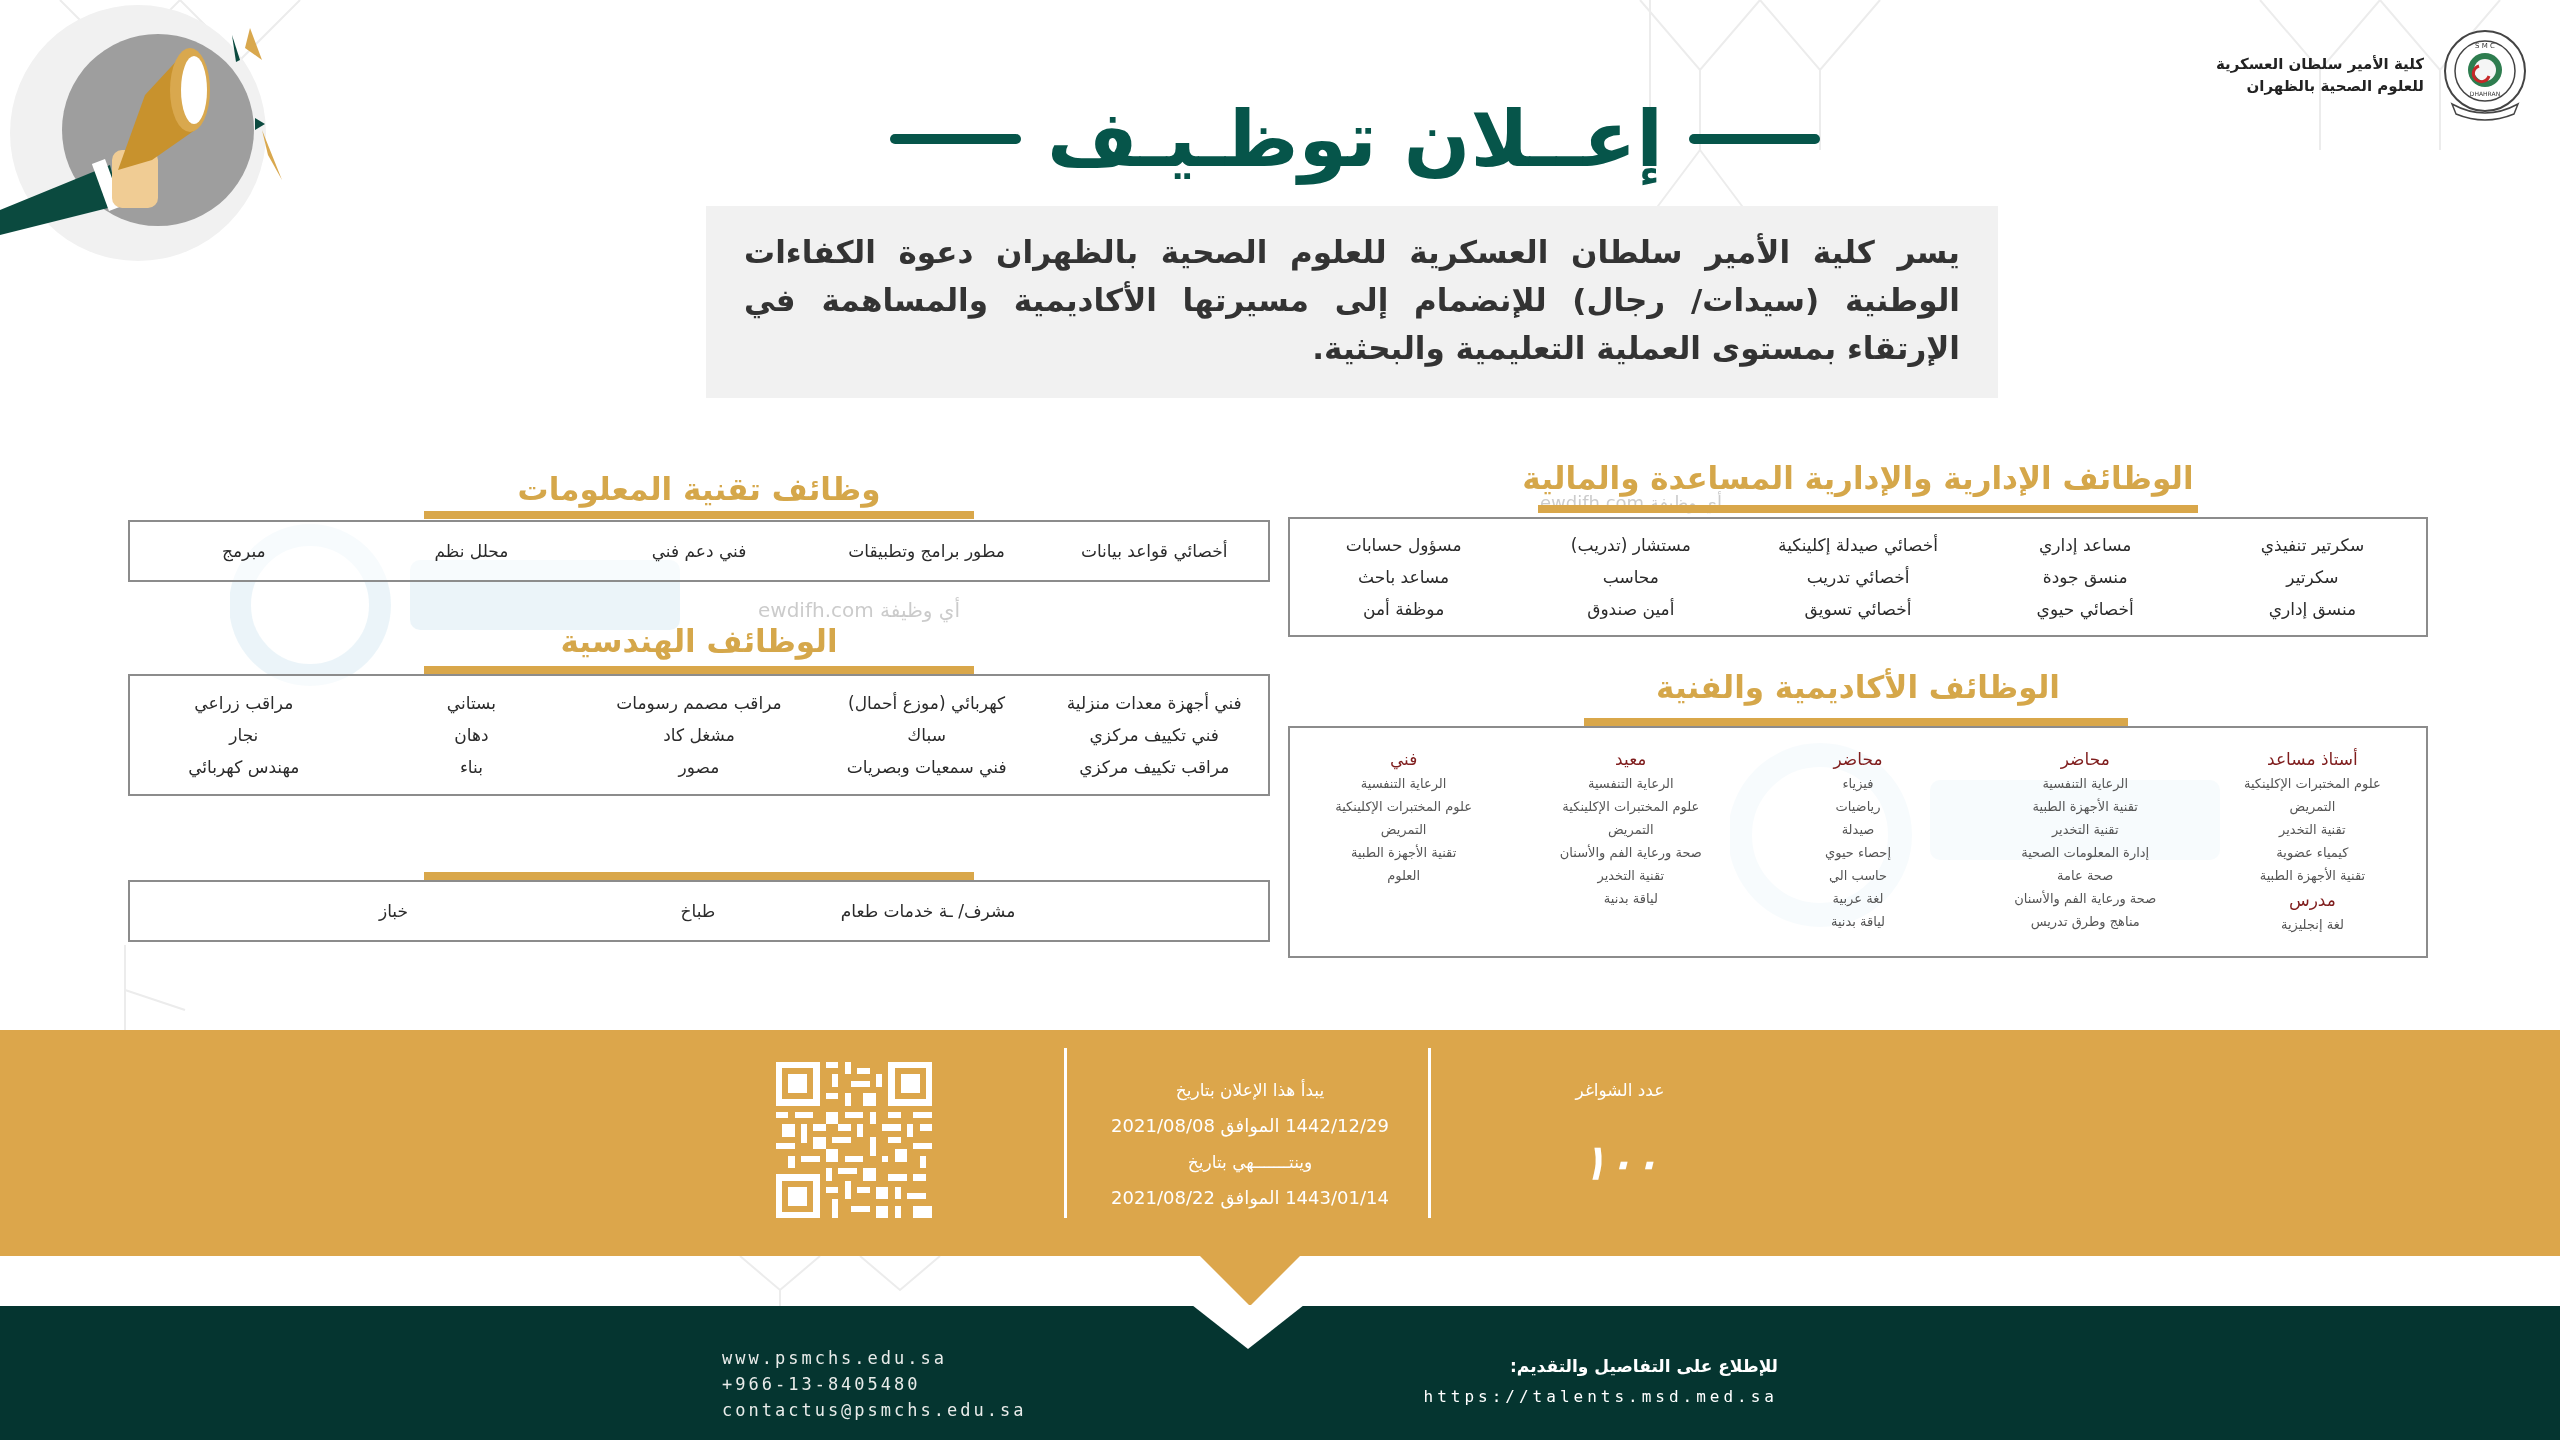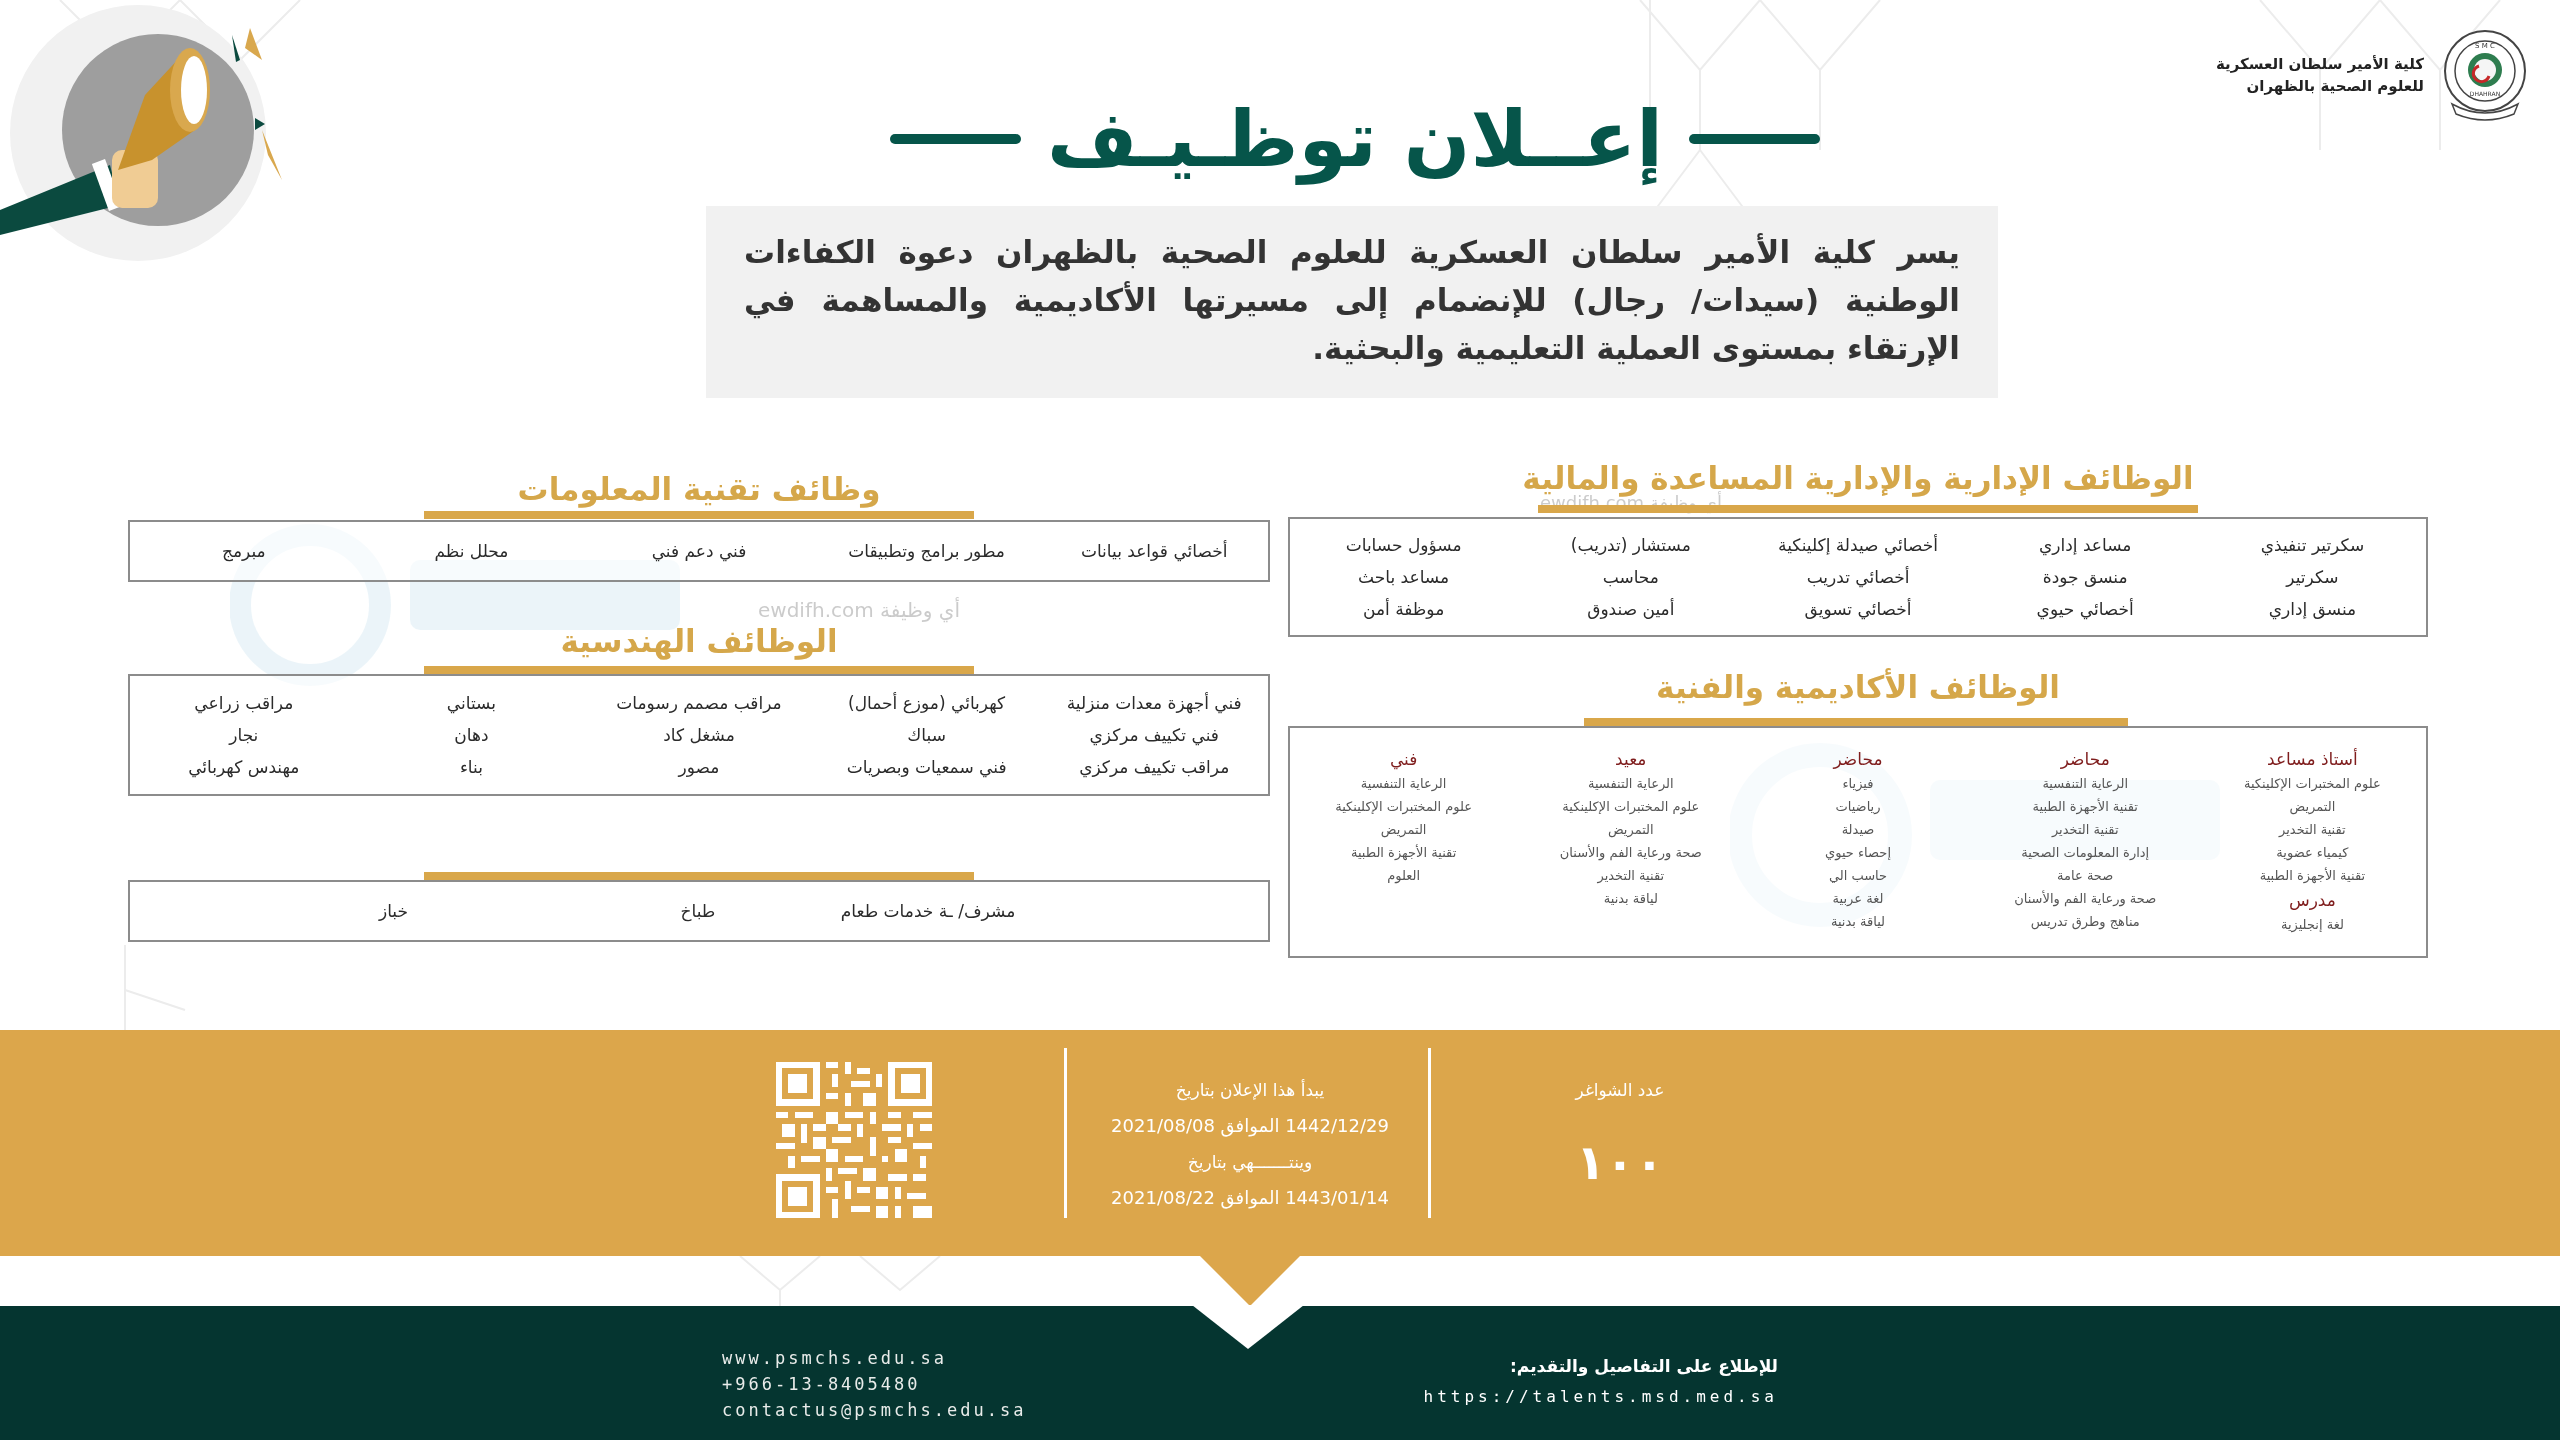--- a/index.html
+++ b/index.html
@@ -262,21 +262,21 @@
       </div>
     </div>
   </div>
 </div>
 
 <div class="band"></div>
 <div class="band-arrow"></div>
 
 <div class="band-text" style="left:1540px;top:1072px;width:160px;">
   <div class="band-label">عدد الشواغر</div>
-  <div class="vac-num" style="margin-top:30px;">١٠٠</div>
+  <div class="vac-num" style="margin-top:30px;font-style:italic;">١٠٠</div>
 </div>
 
 <div class="band-divider" style="left:1428px;"></div>
 
 <div class="band-text" style="left:1080px;top:1072px;width:340px;">
   <div class="band-label">يبدأ هذا الإعلان بتاريخ</div>
   <div class="band-date">
     <span>1442/12/29</span>
     <span>الموافق</span>
     <span>2021/08/08</span>

